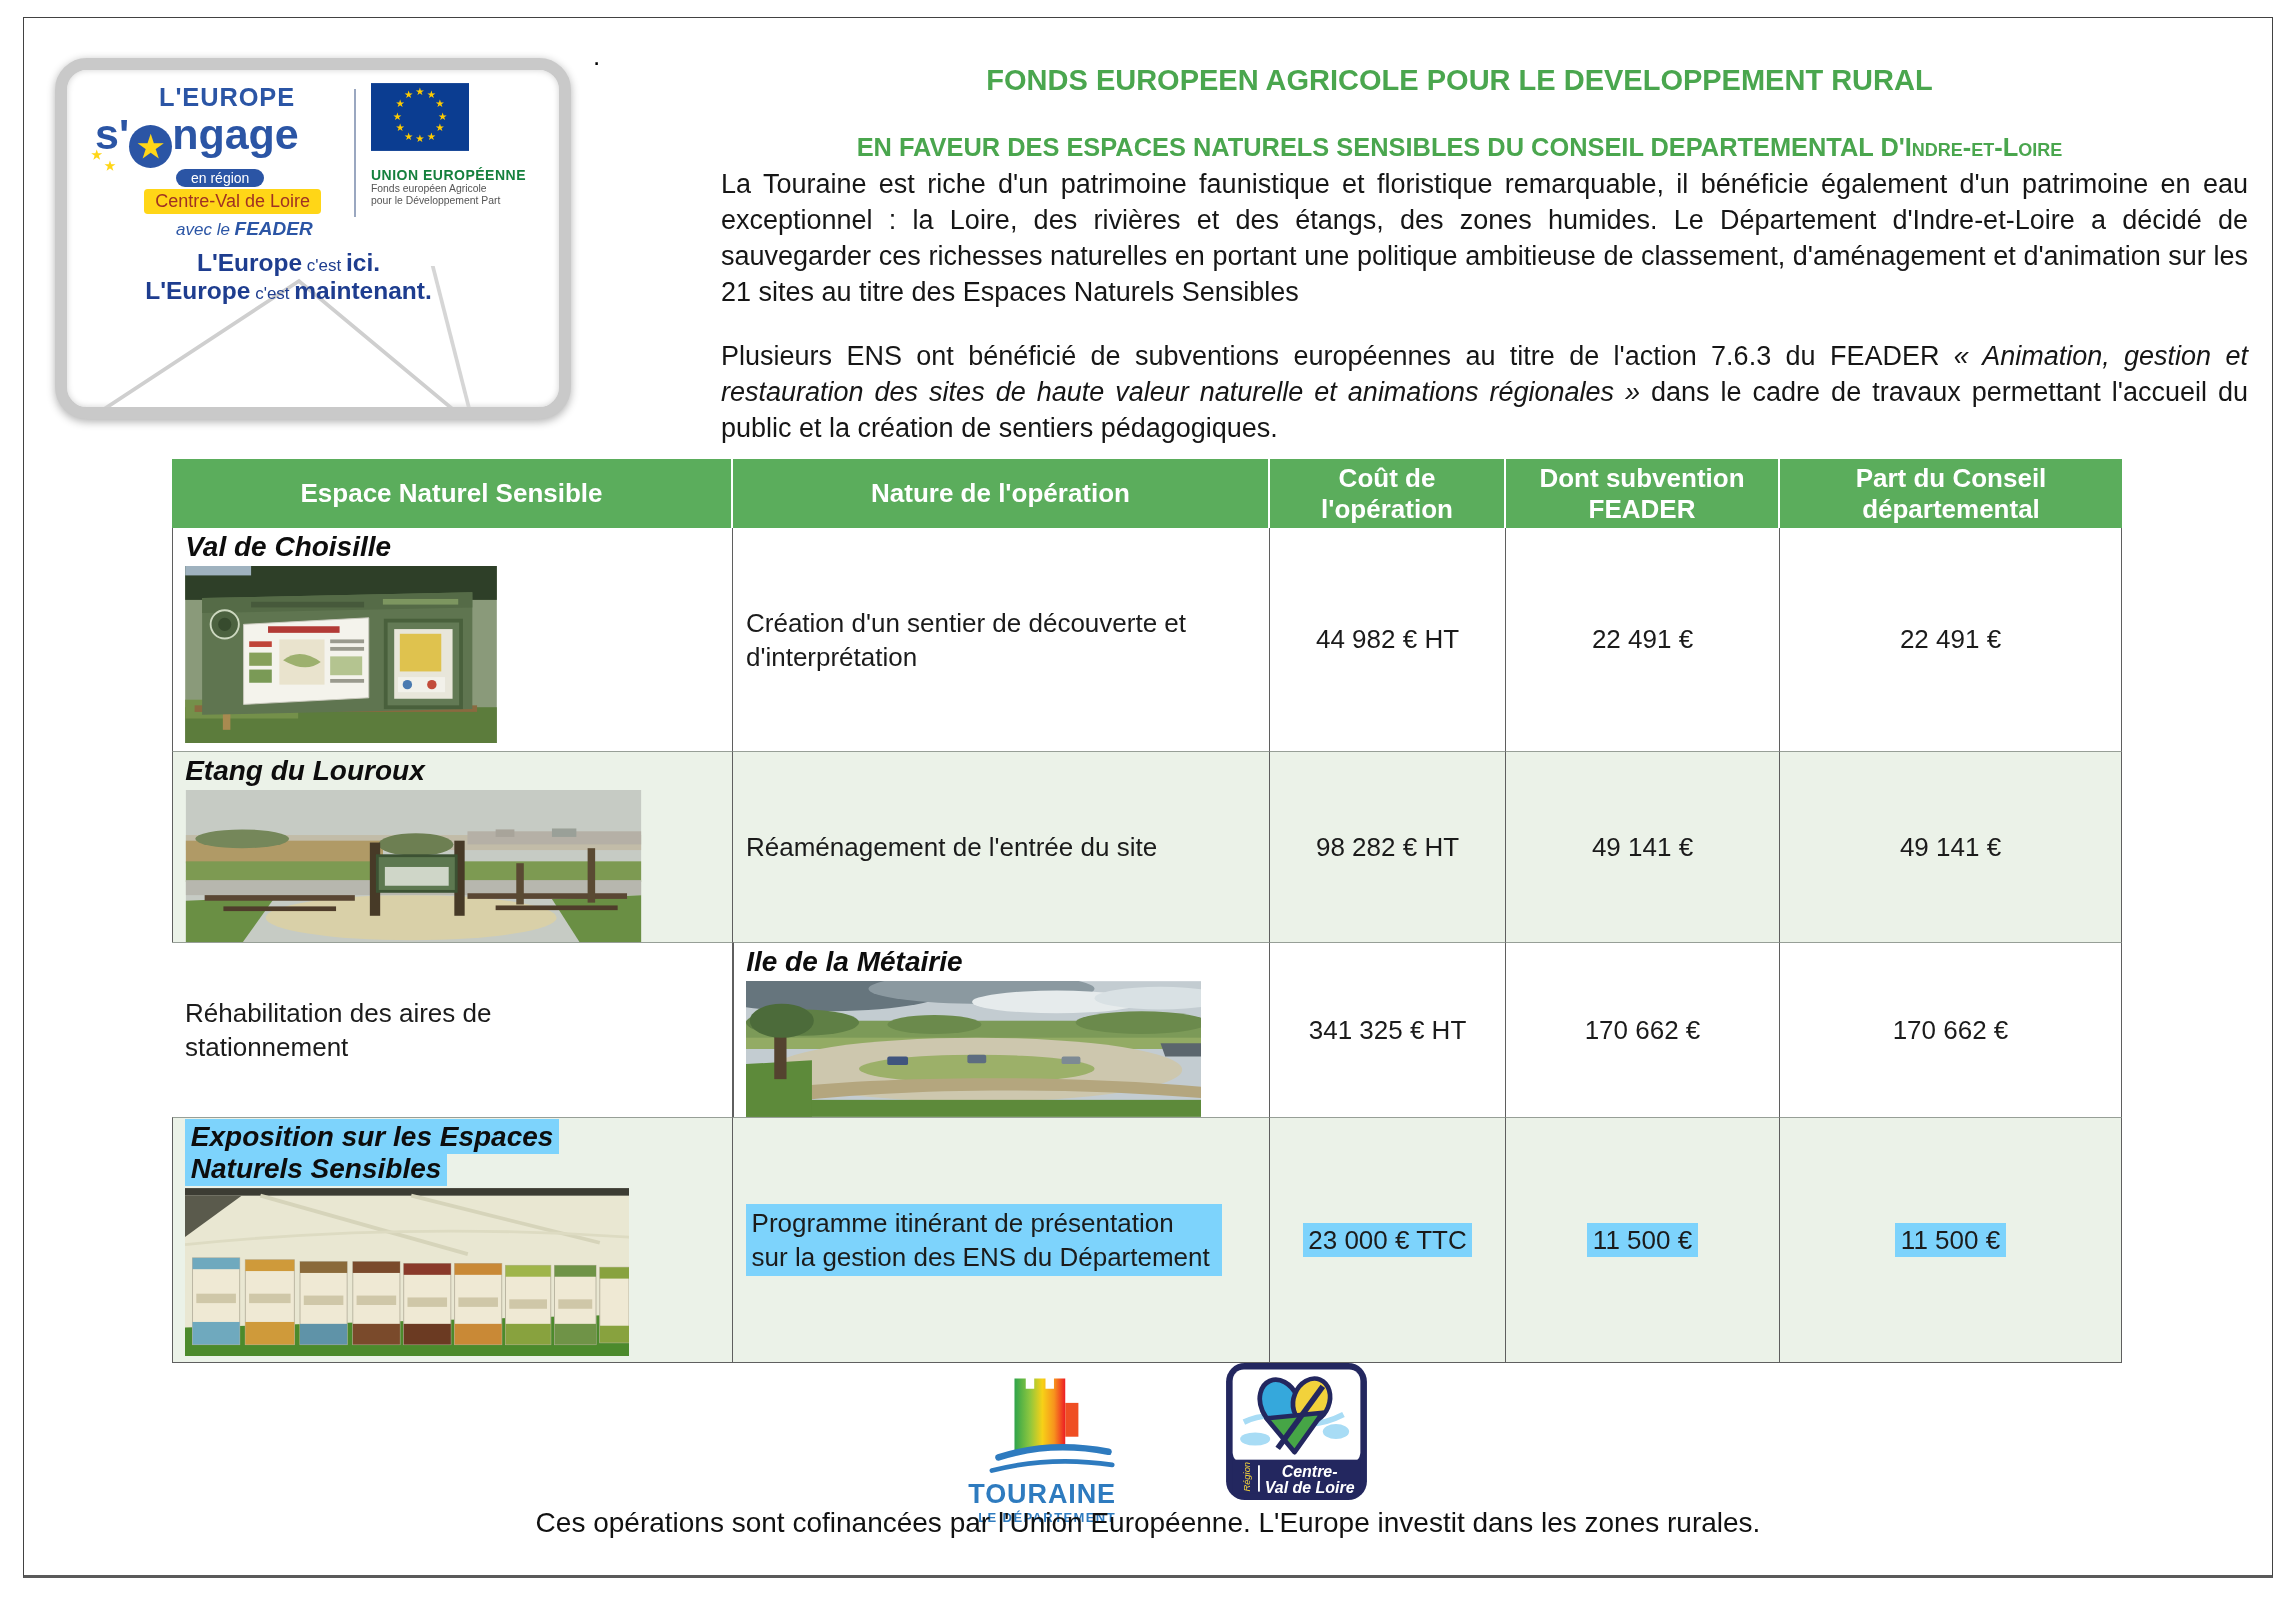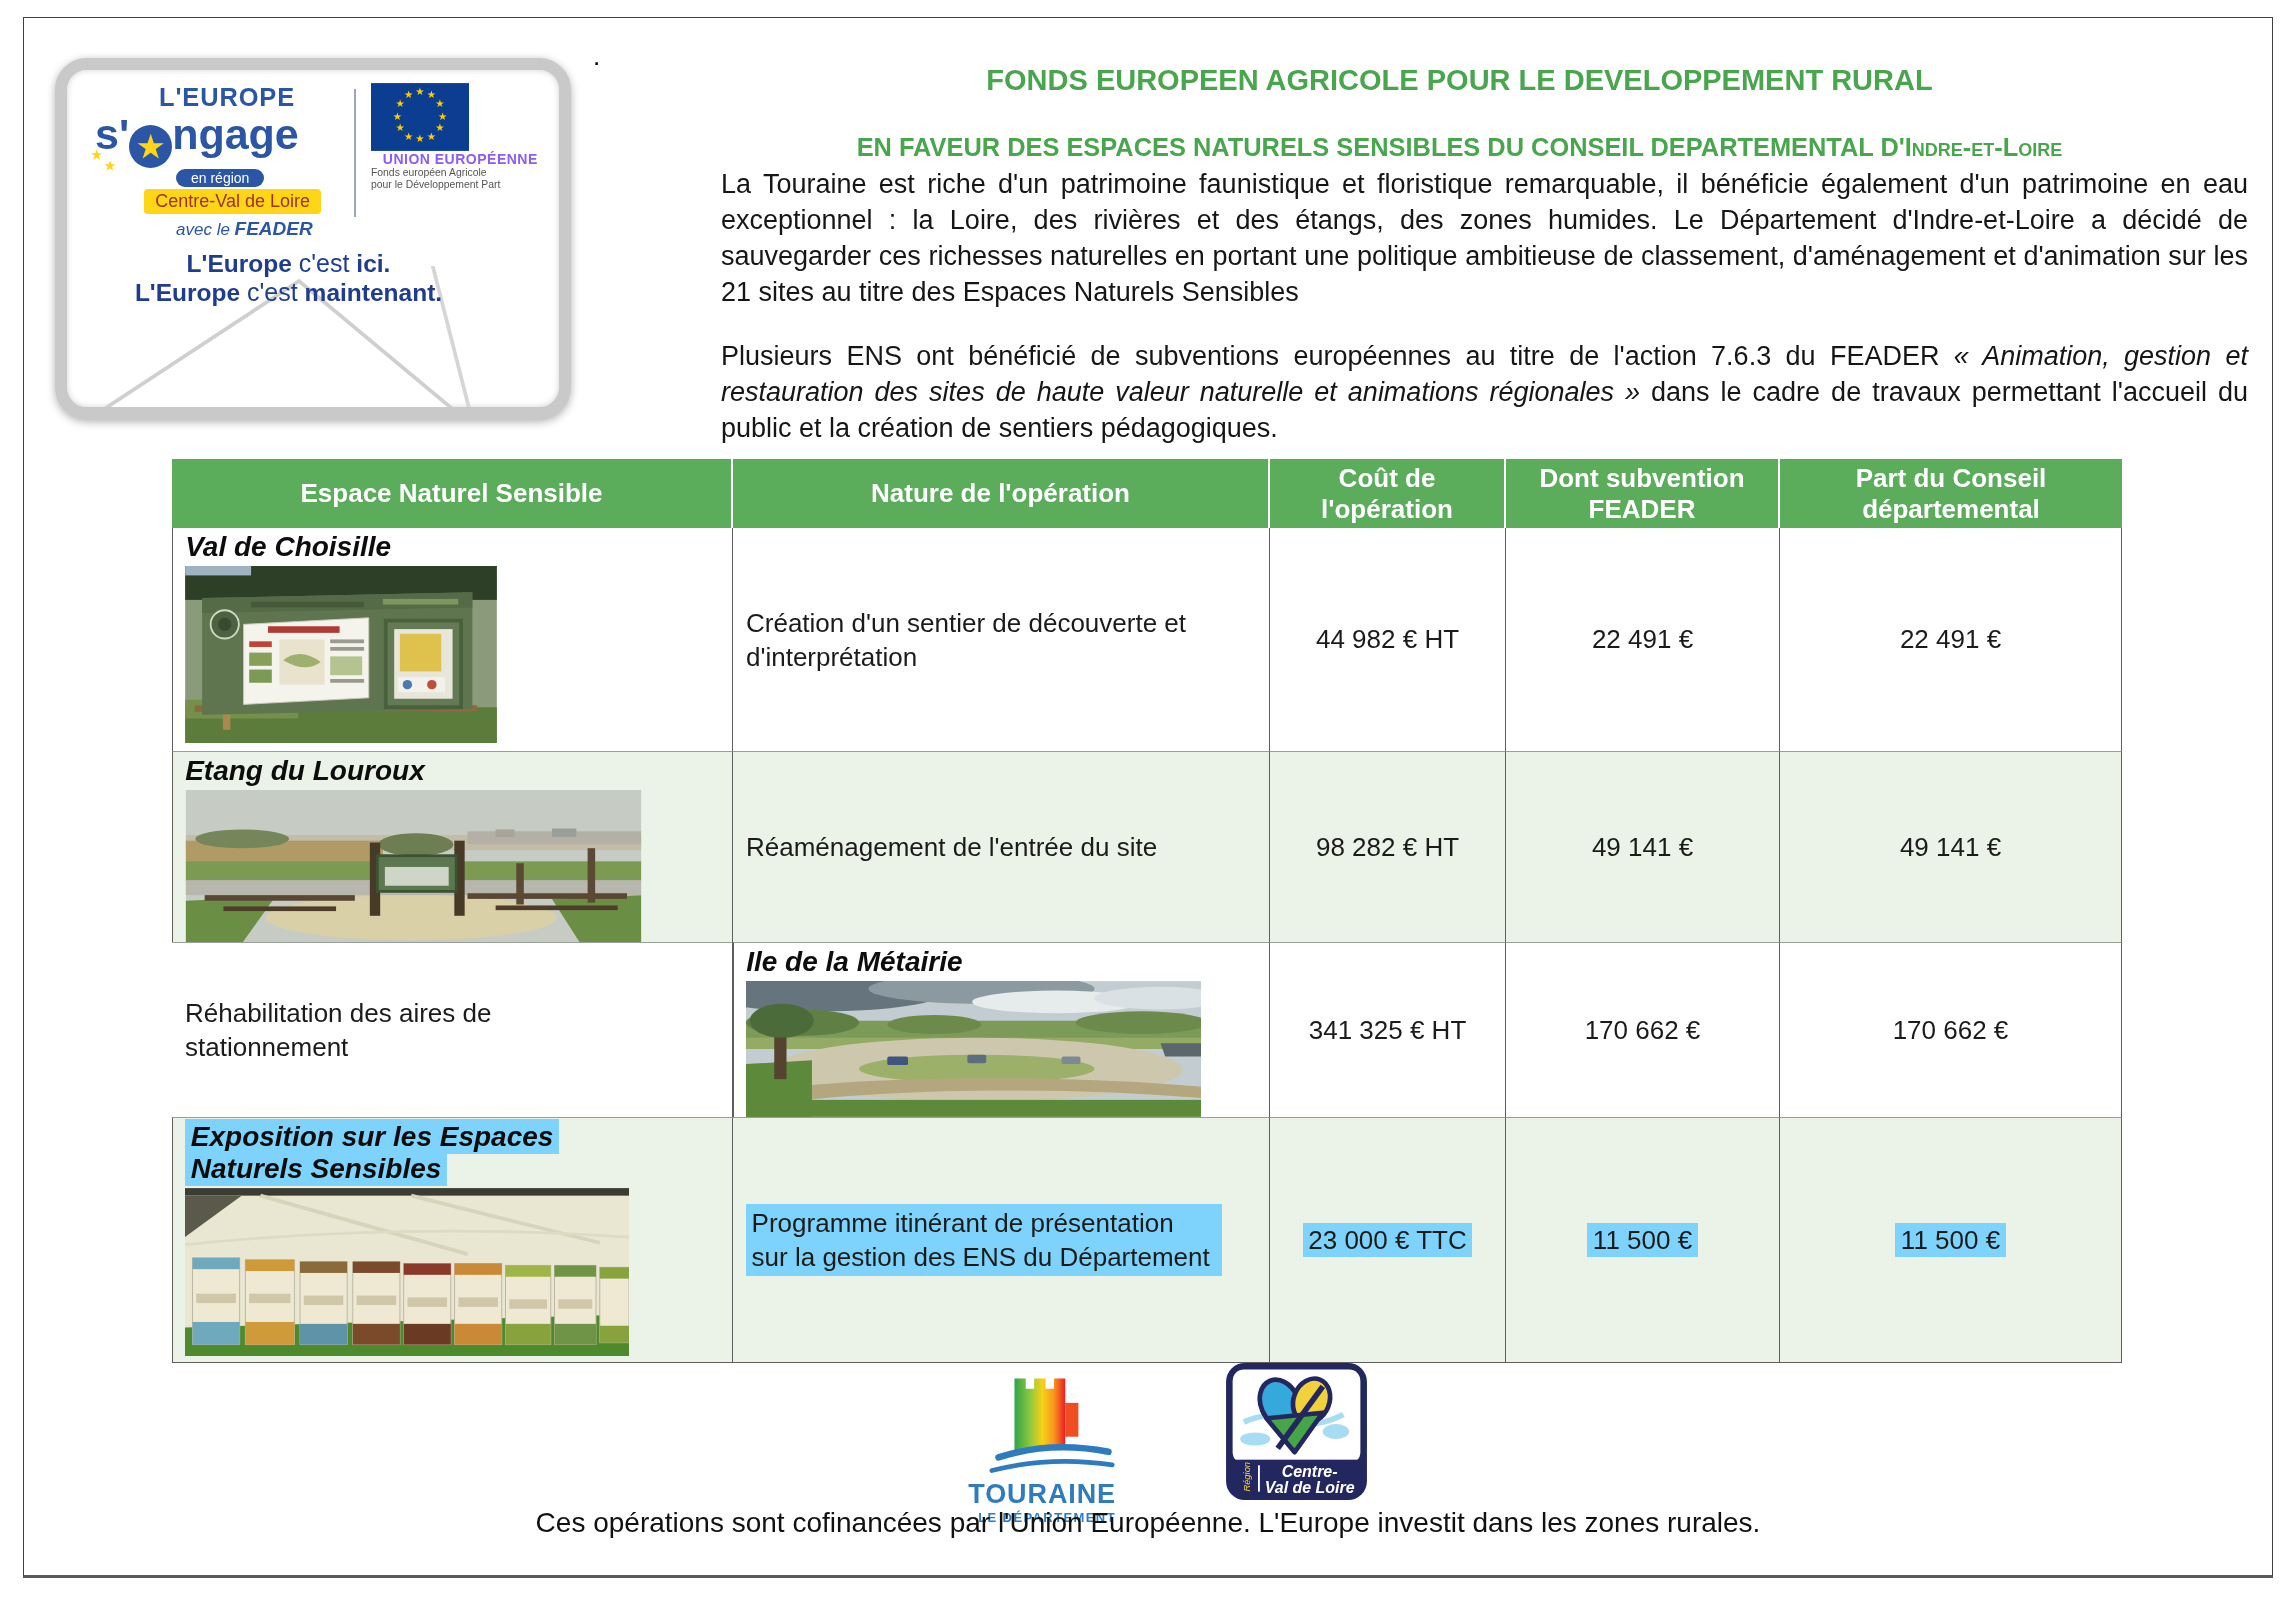--- a/index.html
+++ b/index.html
@@ -24,25 +24,25 @@
   .mini-star.s2 { left:9.4px; top:32px; }
   .enregion-band { display:inline-block; background:#2b55a5; color:#fff; font-size:14px;
     border-radius:11.3px; padding:0.9px 15px; margin:1.9px 0 1.9px 81px; }
   .cvl-band { display:inline-block; background:#ffd617; color:#a03123; font-weight:normal; font-size:18px;
     border-radius:3.8px; padding:1.9px 11.3px; margin-left:49px; }
   .avec-line { color:#2b55a5; font-size:17px; font-style:italic; margin:3.8px 0 0 81px; }
   .avec-line b { font-size:19px; }
   .logo-divider { width:1.9px; height:128px; background:#9aa7c0; margin:5.6px 15px 0 5.6px; }
   .eu-flag-block { width:179px; text-align:left; }
   .eu-flag { display:block; }
-  .union-label { font-size:14px; font-weight:bold; color:#8b5cf6; margin-top:0; letter-spacing:0.5px;text-align:center; }
+  .union-label { font-size:14px; font-weight:bold; color:#15803d; margin-top:16px; letter-spacing:0.5px; }
   .fonds-line { font-size:10.4px; color:#555; line-height:12.2px; }
   .slogans { position:relative; text-align:center; margin-top:9.4px; color:#1e3d8f; font-size:24.5px; z-index:2; width:443px; }
   .slogans .b { font-weight:bold; }
-  .slogans .r { font-size:25px;text-align:center; }
+  .slogans .r { font-size:17px;text-align:center; }
   .arrow-graphic { position:absolute; left:0; bottom:0; width:100%; height:141px; z-index:1; }
 
   .tiny-dot { position:absolute; left:593px; top:41px; font-size:26px; color:#000; }
 
   
   .doc-title { position:absolute; left:659px; top:64px; width:1601px; text-align:center;
     font-size:29px; font-weight:bold; color:#4aa64e; }
   .doc-subtitle { position:absolute; left:659px; top:109px; width:1601px; text-align:center;
     font-size:25.4px; font-weight:bold; color:#4aa64e;margin-top:24px; }
   .doc-subtitle .sc { font-variant:small-caps; }

